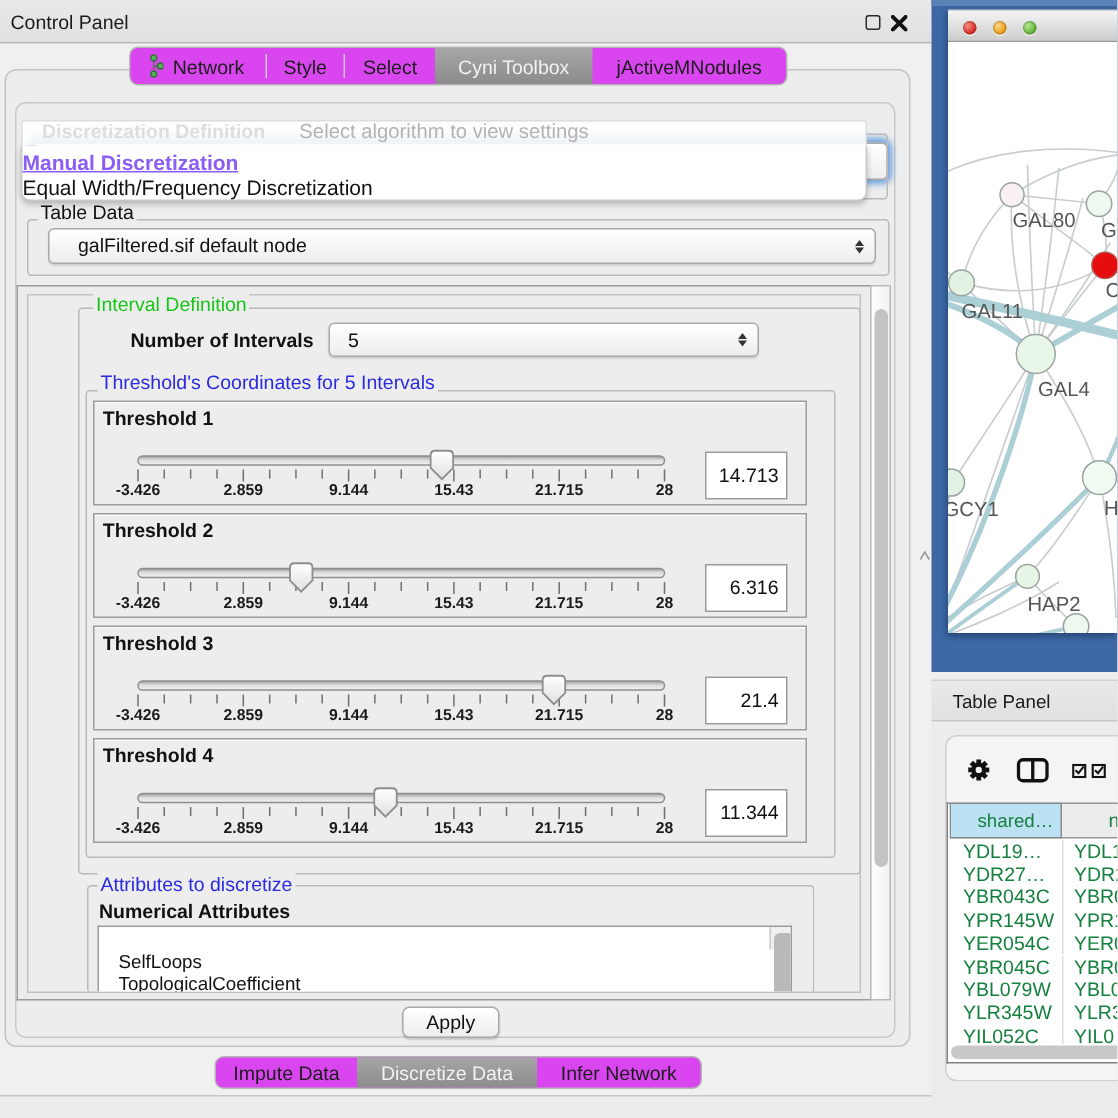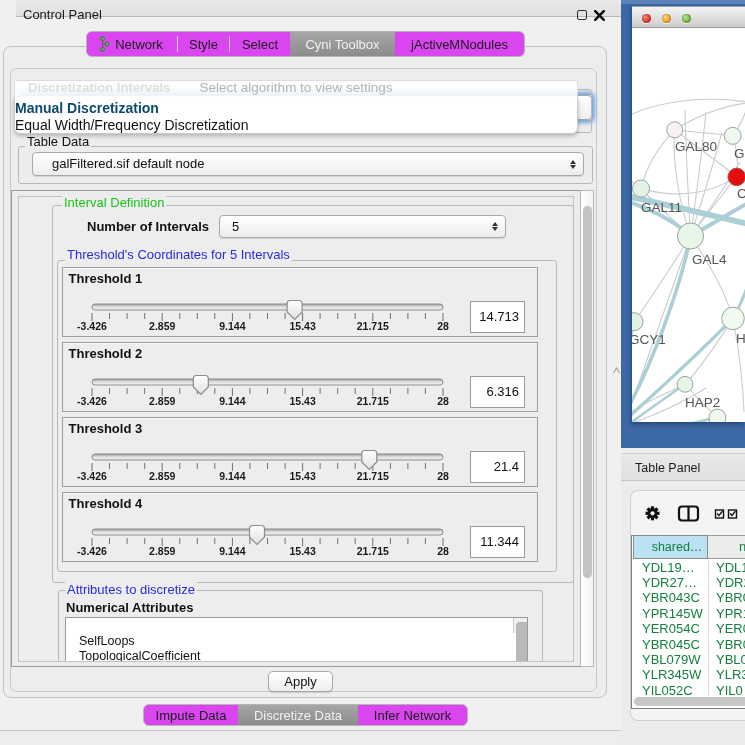--- a/index.html
+++ b/index.html
@@ -3,21 +3,21 @@
 <meta charset="utf-8">
 <style>
   * { margin:0; padding:0; box-sizing:border-box; }
   html,body { width:745px; height:745px; overflow:hidden; }
   body { font-family:"Liberation Sans", sans-serif; background:#ededed; position:relative; transform:rotate(0.008deg); transform-origin:0 0; }
   #page { position:absolute; left:0; top:0; width:745px; height:745px; overflow:hidden; transform:translateZ(0); }
   .abs { position:absolute; }
 
   
   #cpwin { left:0; top:0; width:621px; height:731px; background:#f0f0f0; border-bottom:1px solid #c6c6c6; }
-  #cptitle { left:16px; top:0; width:621px; height:17px;
+  #cptitle { left:0; top:0; width:621px; height:29px;
      background:linear-gradient(#e9e9e9,#e0e0e0); border-bottom:1px solid #b9b9b9; }
   #cptitle span { position:absolute; left:7px; top:7px; font-size:13px; color:#1a1a1a; }
   #icoFloat { left:577px; top:10px; width:10px; height:10px; border:1.6px solid #2a2a2a; border-radius:2px; }
   
 
   
   #panelA { left:3px; top:46px; width:604px; height:652px; background:#ededed;
      border:1px solid #c3c3c3; border-radius:8px; }
   #panelB { left:10px; top:68px; width:587px; height:624px; background:#ededed;
      border:1px solid #c9c9c9; border-radius:7px; }
@@ -71,21 +71,21 @@
   #applybtn { left:268px; top:671px; width:65px; height:21px; background:linear-gradient(#ffffff,#ededed);
      border:1px solid #a8a8a8; border-radius:5px; font-size:13px; color:#111; text-align:center; line-height:19px;
      box-shadow:0 1px 1px rgba(0,0,0,0.15); }
 
   
   #popup { left:14px; top:97px; width:564px; height:37px; background:#fff;
      border:1px solid #c9c9c9; border-top:none; border-radius:0 0 6px 6px; box-shadow:0 2px 4px rgba(0,0,0,0.25); }
   #popupGhost { left:14px; top:80px; width:564px; height:17px; background:rgba(255,255,255,0.86);
      border:1px solid rgba(190,190,190,0.5); border-bottom:none; border-radius:2px 2px 0 0; }
   #popSel { position:absolute; left:14px; top:79.5px; width:564px; text-align:center; font-size:13.5px; color:#b3b3b3; }
-  #popM { position:absolute; left:15px; top:100px; font-size:14px; font-weight:bold; color:#0c4a6e; }
+  #popM { position:absolute; left:15px; top:100px; font-size:14px; font-weight:bold; color:#8b5cf6;text-decoration:underline; }
   #popE { position:absolute; left:15px; top:117px; font-size:14px; color:#111; }
 
   
   #bluedesk { left:621px; top:0; width:124px; height:448px; background:#3c68a5; }
   #bluetop { left:621px; top:0; width:124px; height:4px; background:#5c83b8; }
   #macwin { left:632px; top:6px; width:113px; height:416px; background:#fff; box-shadow:-1px 2px 4px rgba(10,25,50,0.45); }
   #mactitle { position:absolute; left:0; top:0; width:113px; height:22px;
      background:linear-gradient(#f5f5f5,#cccccc); border-bottom:1px solid #9a9a9a; border-top:1px solid #8ea0b5; }
   .light { position:absolute; top:7px; width:9px; height:9px; border-radius:50%; box-shadow:inset 0 0 1.5px rgba(60,30,0,0.65), 0 1px 0 rgba(255,255,255,0.7); }
 
@@ -291,21 +291,21 @@
       <span class="ctext" style="left:19px;">galFiltered.sif default node</span>
     <span class="arrows">
         <i class="up"></i>
         <i class="dn"></i>
       </span>
     </div>
 
   <div class="combo" style="left:22px; top:95px; width:570px; height:25px; box-shadow:0 0 4px 2.5px #6fa3dc;"></div>
   <div class="group" style="left:22px; top:89px; width:570px; height:44px; background:transparent;"></div>
   <div id="popup" class="abs"></div>
-  <div class="glabel" style="left:26px; top:80px; color:#111; font-weight:bold; background:transparent;">Discretization Intervals</div>
+  <div class="glabel" style="left:26px; top:80px; color:#111; font-weight:bold; background:transparent;">Discretization Definition</div>
   <div id="popupGhost" class="abs"></div>
   <div id="popSel" class="abs">Select algorithm to view settings</div>
   <div id="popM" class="abs">Manual Discretization</div>
   <div id="popE" class="abs">Equal Width/Frequency Discretization</div>
 
   <div id="bluedesk" class="abs"></div>
   <div id="bluetop" class="abs"></div>
   <div id="macwin" class="abs">
     <div id="mactitle">
       <span class="light" style="left:10px; background:radial-gradient(circle at 3px 3px,#f58e86,#dd342a 60%,#a11b12);"></span>

